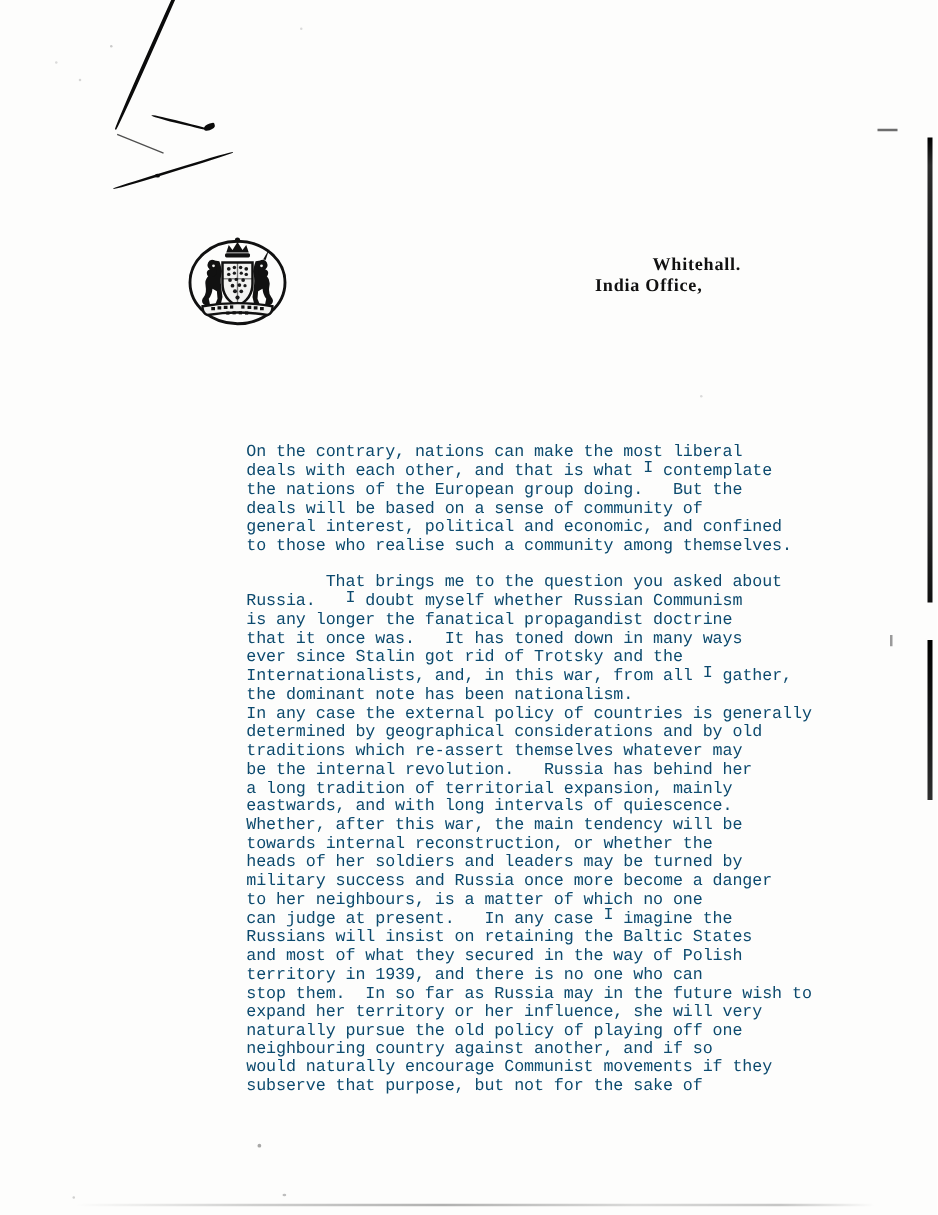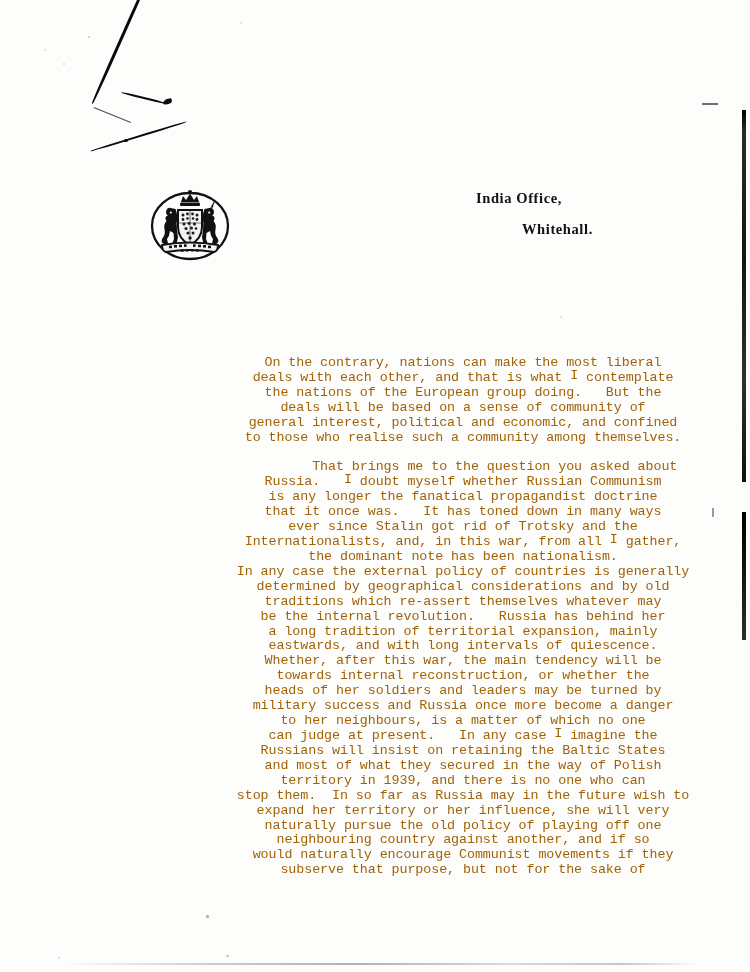--- a/index.html
+++ b/index.html
@@ -113,28 +113,27 @@
     letter-spacing: .6px;
     color: #111;
   }
   #letterhead .lh-line { white-space: pre; }
   #lh-office { padding-left: 46px; }
   #lh-place  { padding-left: 92px; margin-top: 14px; }
 
   
   #body-text {
     position: absolute;
-    left: 208px; top: 356px;
+    left: 197px; top: 356px;
     width: 510px;
     font-size: 13.35px;
     line-height: 14.92px;
     letter-spacing: -0.07px;
-    color: #a16207;
+    color: #0c4a6e;
     white-space: pre;
-    text-align: center;
   }
   #body-text .para { margin: 0; }
   #body-text .para + .para { margin-top: 14.9px; }
   #body-text .ln { display: block; white-space: pre; }
   
   .raised {
     display: inline-block;
     transform: translateY(-2.5px);
   }
 </style>
@@ -231,19 +230,19 @@
         <rect x="60" y="62.6" width="3" height="2.6"></rect>
         <rect x="33" y="66.2" width="2.6" height="2.5"></rect>
         <rect x="38" y="66.0" width="2.6" height="2.5"></rect>
         <rect x="43" y="66.0" width="2.6" height="2.5"></rect>
         <rect x="48" y="66.2" width="2.6" height="2.5"></rect>
       </g>
     </svg>
   </div>
 
   <div id="letterhead">
+    <div class="lh-line" id="lh-place">Whitehall.</div>
     <div class="lh-line" id="lh-office">India Office,</div>
-    <div class="lh-line" id="lh-place">Whitehall.</div>
   </div>
 
   <div id="body-text"><div class="para"><span class="ln">On the contrary, nations can make the most liberal</span><span class="ln">deals with each other, and that is what <span class="raised">I</span> contemplate</span><span class="ln">the nations of the European group doing.   But the</span><span class="ln">deals will be based on a sense of community of</span><span class="ln">general interest, political and economic, and confined</span><span class="ln">to those who realise such a community among themselves.</span></div><div class="para"><span class="ln">        That brings me to the question you asked about</span><span class="ln">Russia.   <span class="raised">I</span> doubt myself whether Russian Communism</span><span class="ln">is any longer the fanatical propagandist doctrine</span><span class="ln">that it once was.   It has toned down in many ways</span><span class="ln">ever since Stalin got rid of Trotsky and the</span><span class="ln">Internationalists, and, in this war, from all <span class="raised">I</span> gather,</span><span class="ln">the dominant note has been nationalism.</span><span class="ln">In any case the external policy of countries is generally</span><span class="ln">determined by geographical considerations and by old</span><span class="ln">traditions which re-assert themselves whatever may</span><span class="ln">be the internal revolution.   Russia has behind her</span><span class="ln">a long tradition of territorial expansion, mainly</span><span class="ln">eastwards, and with long intervals of quiescence.</span><span class="ln">Whether, after this war, the main tendency will be</span><span class="ln">towards internal reconstruction, or whether the</span><span class="ln">heads of her soldiers and leaders may be turned by</span><span class="ln">military success and Russia once more become a danger</span><span class="ln">to her neighbours, is a matter of which no one</span><span class="ln">can judge at present.   In any case <span class="raised">I</span> imagine the</span><span class="ln">Russians will insist on retaining the Baltic States</span><span class="ln">and most of what they secured in the way of Polish</span><span class="ln">territory in 1939, and there is no one who can</span><span class="ln">stop them.  In so far as Russia may in the future wish to</span><span class="ln">expand her territory or her influence, she will very</span><span class="ln">naturally pursue the old policy of playing off one</span><span class="ln">neighbouring country against another, and if so</span><span class="ln">would naturally encourage Communist movements if they</span><span class="ln">subserve that purpose, but not for the sake of</span></div></div>
 
 </div>
 
 </body></html>

